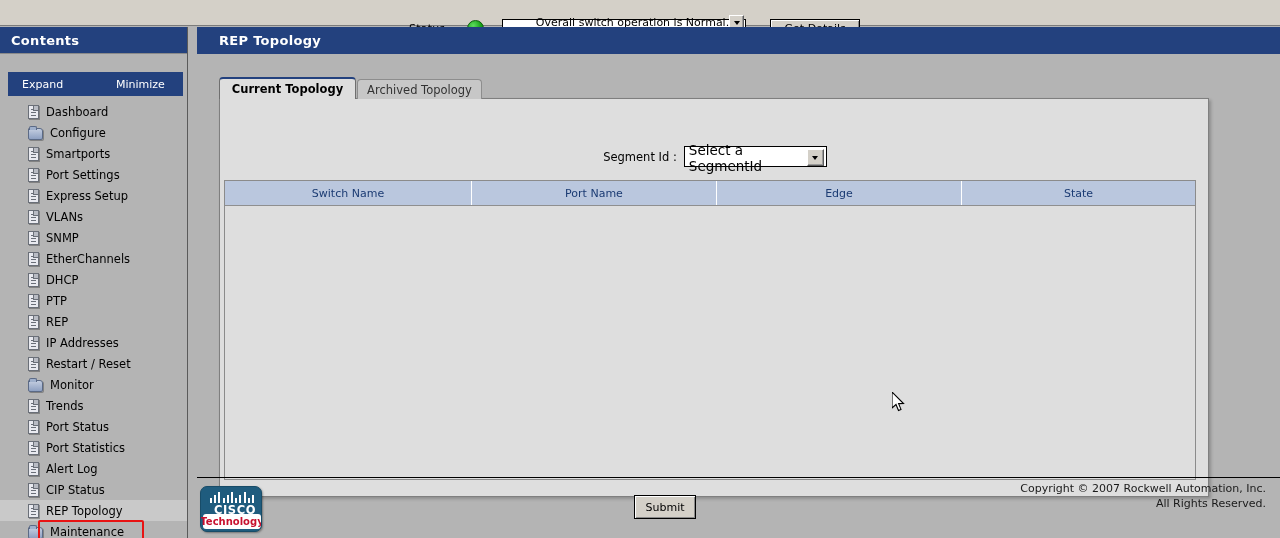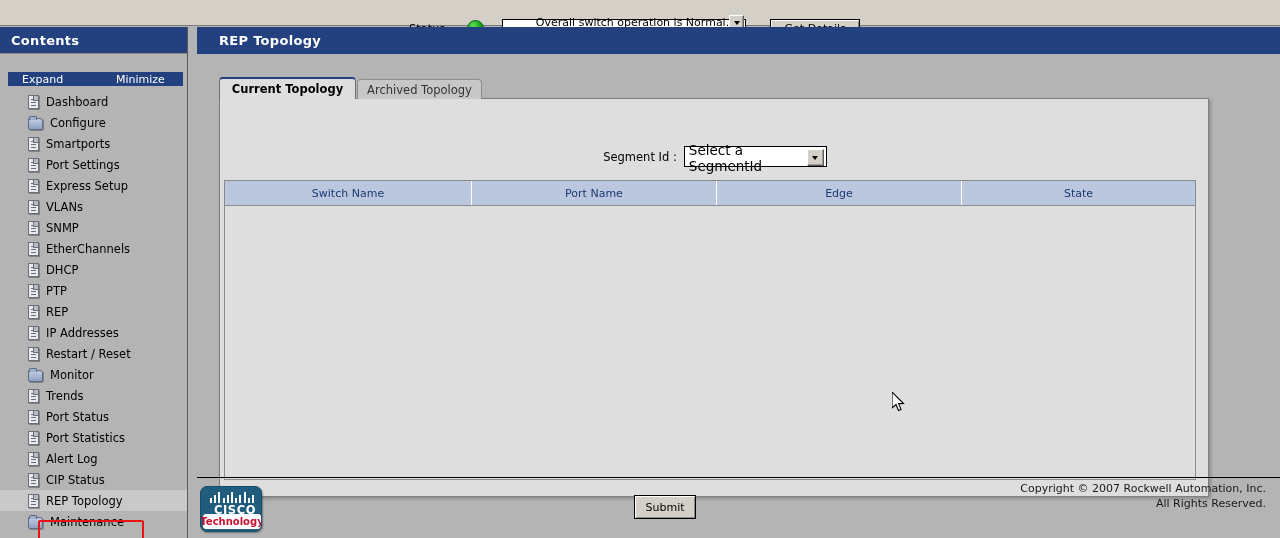--- a/index.html
+++ b/index.html
@@ -73,21 +73,21 @@
   }
   .panel-title {
     height: 27px; background: #23417e;
     color: #fff; font-weight: bold; font-size: 13px;
     display: flex; align-items: center; padding-left: 11px;
     letter-spacing: .3px;
   }
   #sidebar .panel-title { border-bottom: 1px solid #8a8a8a; }
   .exp-min-gap { height: 18px; background: #b4b4b4; }
   #exp-min {
-    height: 14px; margin-left: 8px; margin-right: 4px;
+    height: 24px; margin-left: 8px; margin-right: 4px;
     background: #23417e; color: #fff; font-size: 11px;
     display: flex; align-items: center; position: relative;
   }
   #exp-min span { position: absolute; }
   #exp-min .e { left: 14px; }
   #exp-min .m { left: 97px; margin-left: 11px; }
 
   #navlist { margin-top: 5px; }
   .nav-item {
     display: flex; align-items: center;

